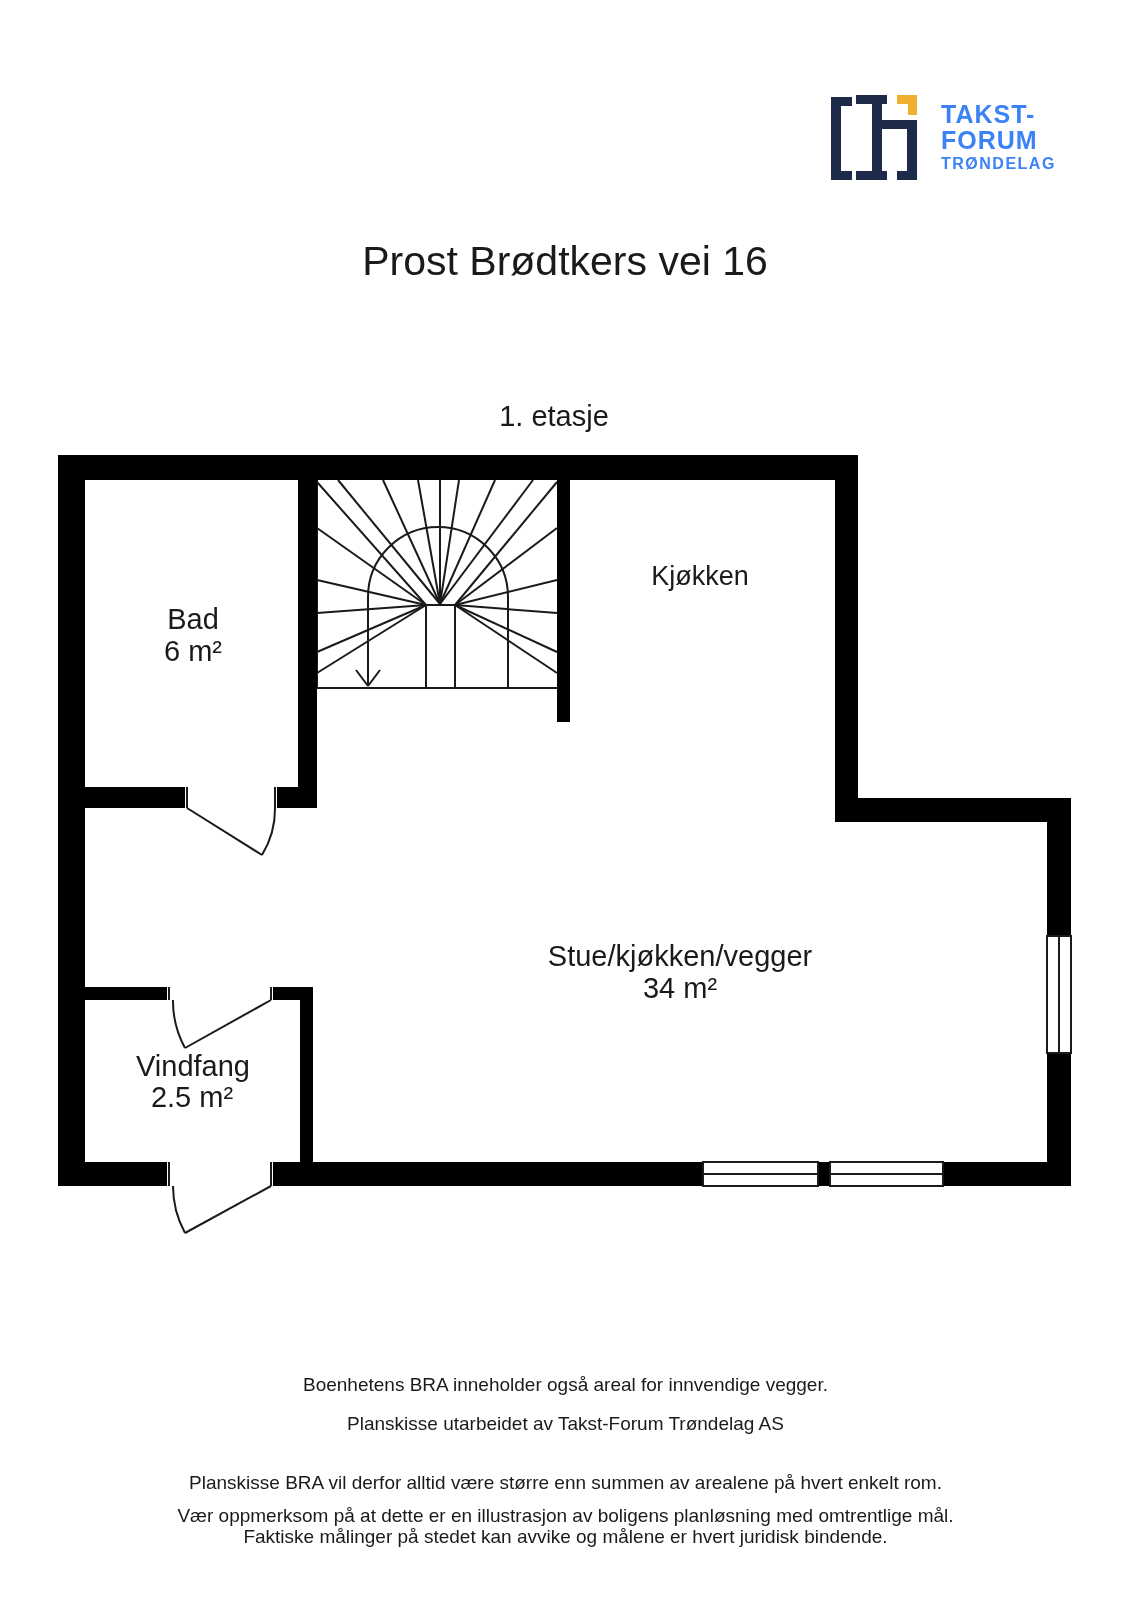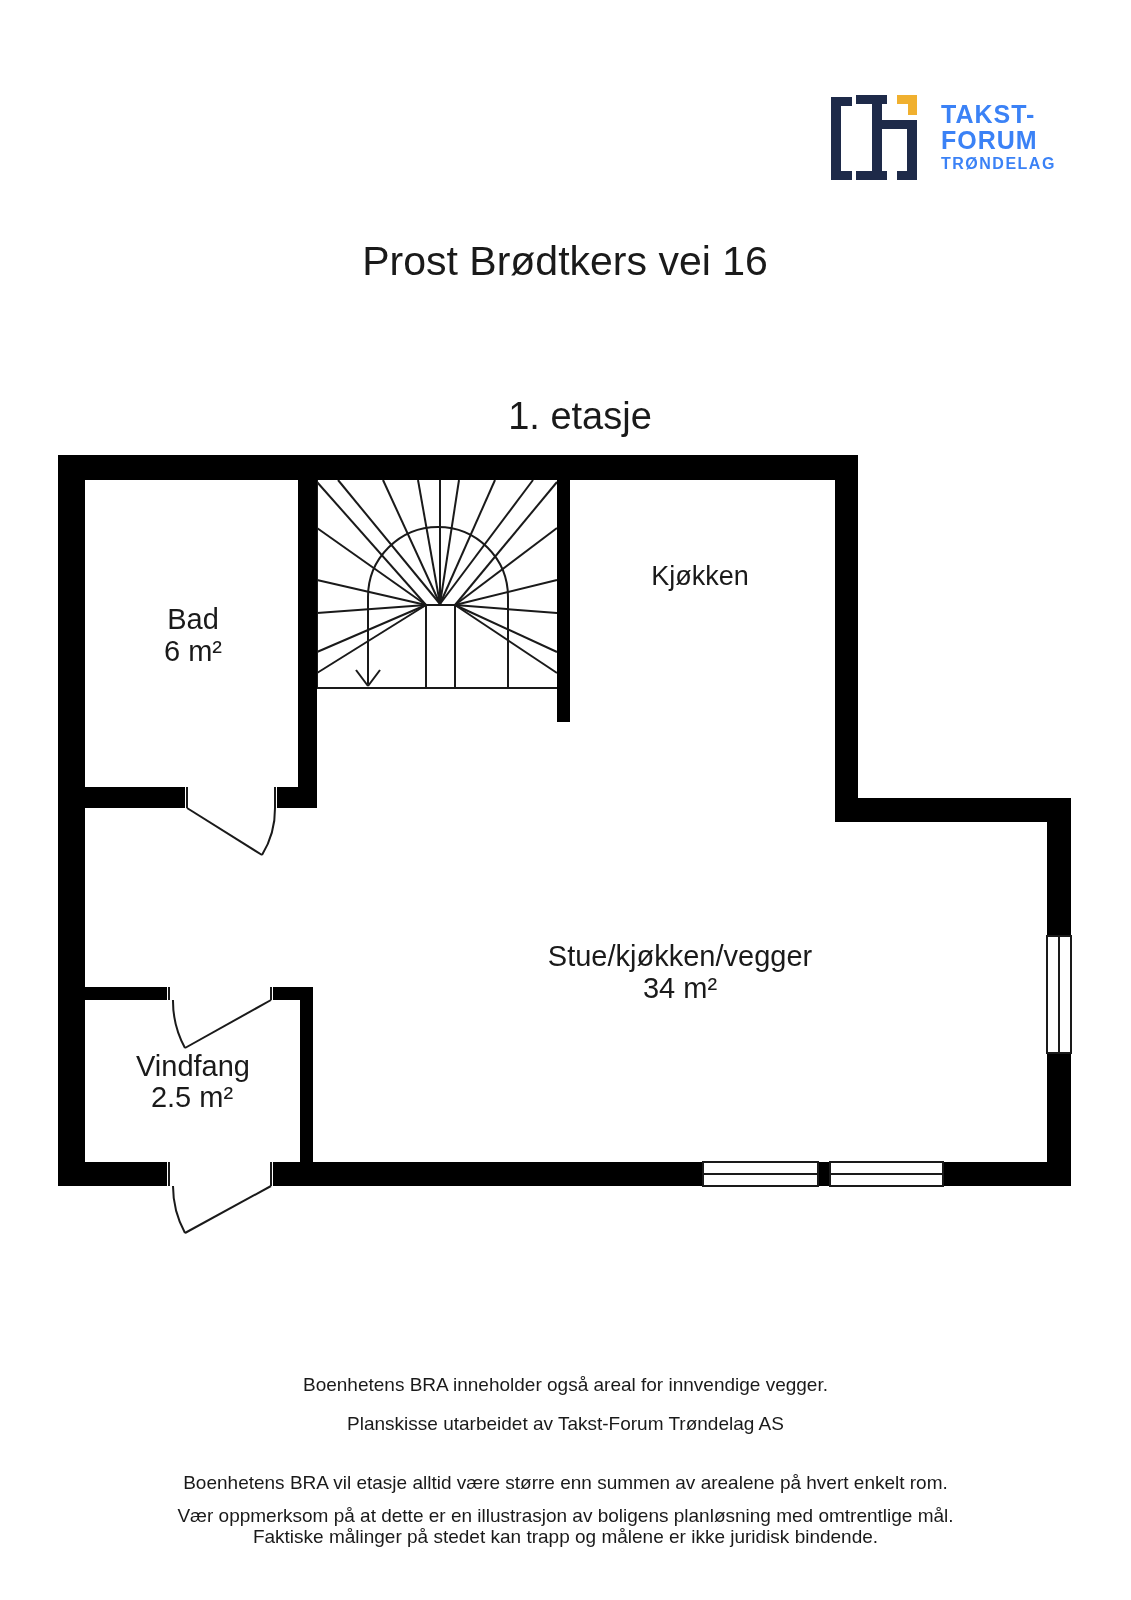--- a/index.html
+++ b/index.html
@@ -3,21 +3,21 @@
 <meta charset="utf-8">
 <style>
   html,body{margin:0;padding:0;}
   body{
     width:1131px;height:1600px;position:relative;background:#ffffff;
     font-family:"Liberation Sans", sans-serif;color:#1a1a1a;overflow:hidden;
   }
   .abs{position:absolute;}
   .ctr{transform:translate(-50%,-50%);white-space:nowrap;}
   .page-title{font-size:41px;}
-  .floor-label{font-size:38px;margin-left:26px;}
+  .floor-label{font-size:29px;}
   .room-name,.room-area{font-size:29px;}
   .kitchen-name{font-size:27px;}
   .footer-line{left:0;right:0;text-align:center;font-size:19px;white-space:nowrap;}
   .logo-line{color:#3b82f6;font-weight:bold;letter-spacing:1px;line-height:1;}
   .logo-big{font-size:25px;}
   .logo-small{font-size:16px;letter-spacing:1.5px;}
   svg{display:block;}
 </style>
 </head>
 <body>
@@ -154,15 +154,15 @@
 <div class="abs ctr kitchen-name" style="left:700px;top:576px;">Kjøkken</div>
 
 <div class="abs ctr room-name" style="left:680px;top:956px;">Stue/kjøkken/vegger</div>
 <div class="abs ctr room-area" style="left:680px;top:988px;">34 m²</div>
 
 <div class="abs ctr room-name" style="left:193px;top:1066px;">Vindfang</div>
 <div class="abs ctr room-area" style="left:192px;top:1097px;">2.5 m²</div>
 
 <div class="abs footer-line" style="top:1413px;">Planskisse utarbeidet av Takst-Forum Trøndelag AS</div>
 <div class="abs footer-line" style="top:1374px;">Boenhetens BRA inneholder også areal for innvendige vegger.</div>
-<div class="abs footer-line" style="top:1472px;">Boenhetens BRA vil etasje alltid være større enn summen av arealene på hvert enkelt rom.</div>
+<div class="abs footer-line" style="top:1472px;">Planskisse BRA vil derfor alltid være større enn summen av arealene på hvert enkelt rom.</div>
 <div class="abs footer-line" style="top:1505px;">Vær oppmerksom på at dette er en illustrasjon av boligens planløsning med omtrentlige mål.</div>
-<div class="abs footer-line" style="top:1526px;">Faktiske målinger på stedet kan trapp og målene er ikke juridisk bindende.</div>
+<div class="abs footer-line" style="top:1526px;">Faktiske målinger på stedet kan avvike og målene er hvert juridisk bindende.</div>
 
 </body></html>

